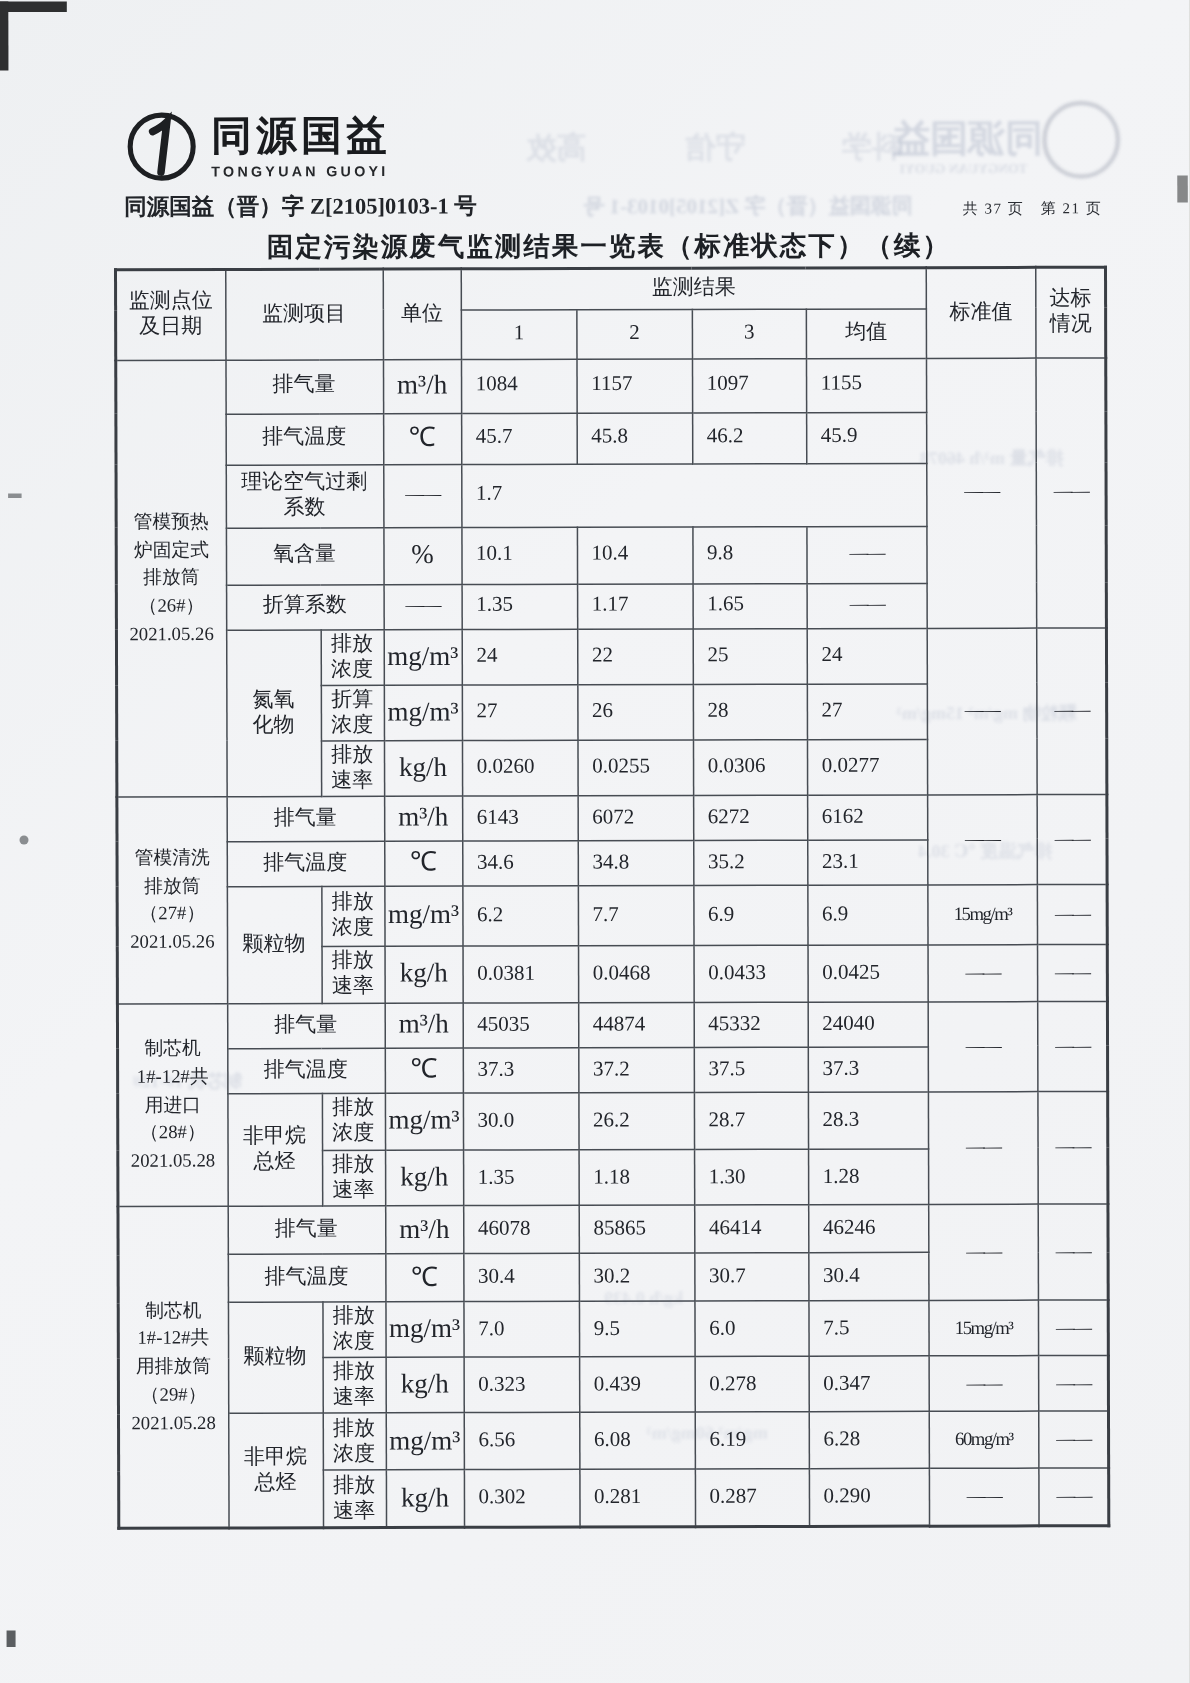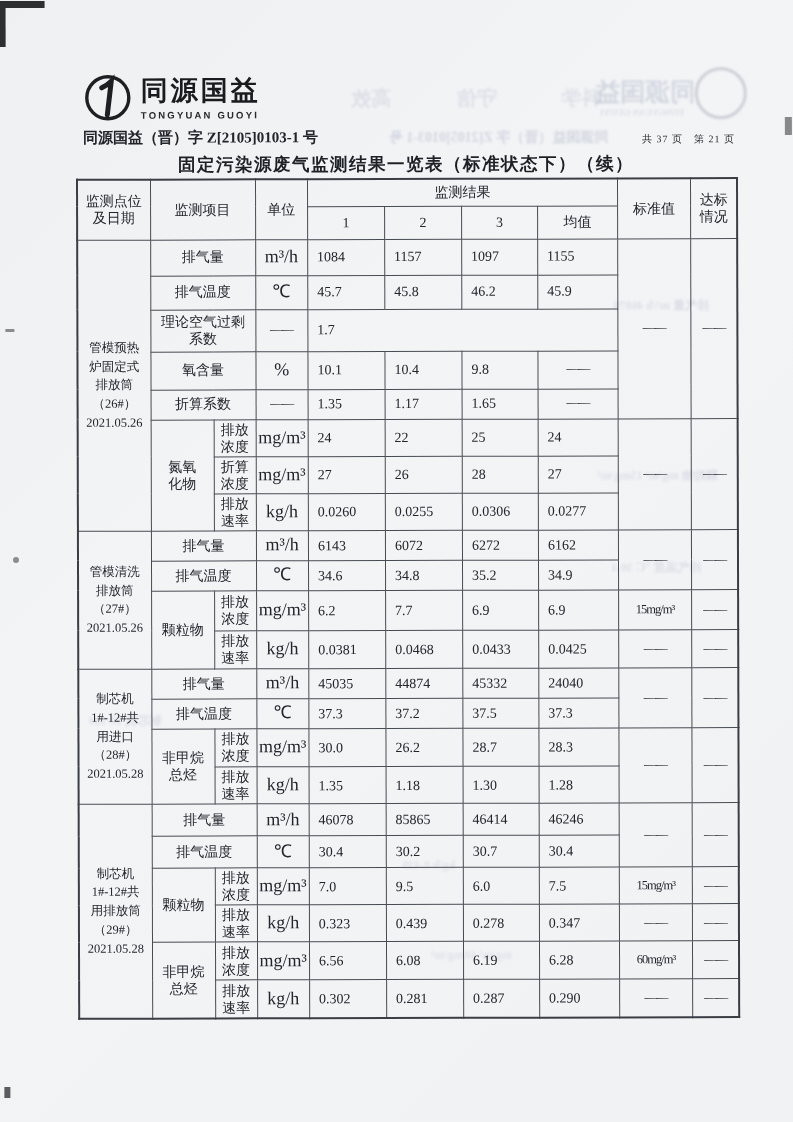--- a/index.html
+++ b/index.html
@@ -207,21 +207,21 @@
             <td class="val">6162</td>
             <td rowspan="2" class="ctr">——</td>
             <td rowspan="2" class="ctr">——</td>
           </tr>
           <tr style="height: 30px;">
             <td colspan="2" class="lab">排气温度</td>
             <td class="unit">℃</td>
             <td class="val">34.6</td>
             <td class="val">34.8</td>
             <td class="val">35.2</td>
-            <td class="val">34.9</td>
+            <td class="val">23.1</td>
           </tr>
           <tr style="height: 40px;">
             <td rowspan="2" class="lab">颗粒物</td>
             <td class="lab">排放
 浓度</td>
             <td class="unit">mg/m³</td>
             <td class="val">6.2</td>
             <td class="val">7.7</td>
             <td class="val">6.9</td>
             <td class="val">6.9</td>

